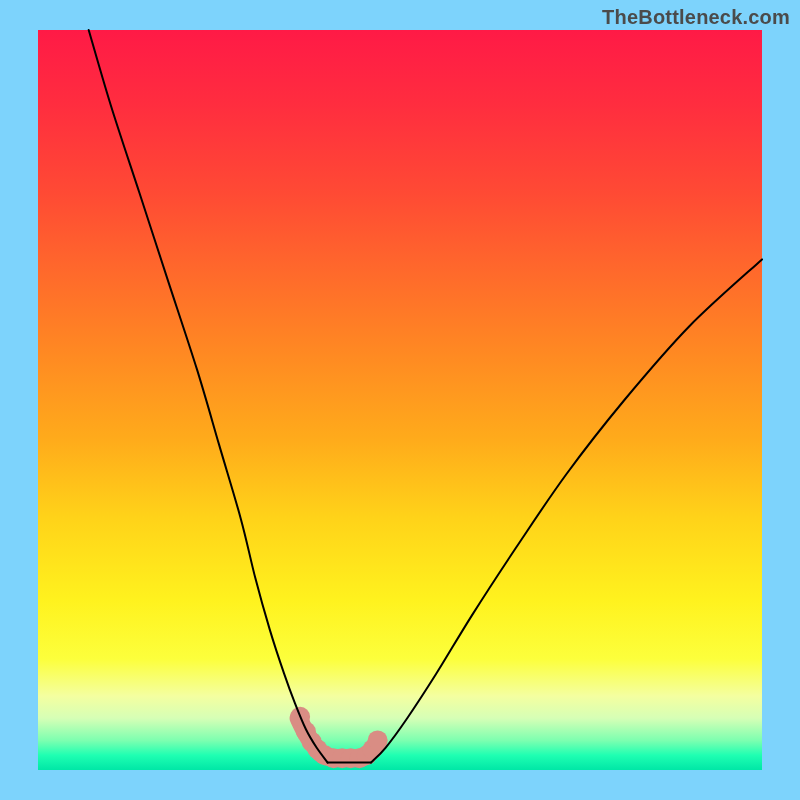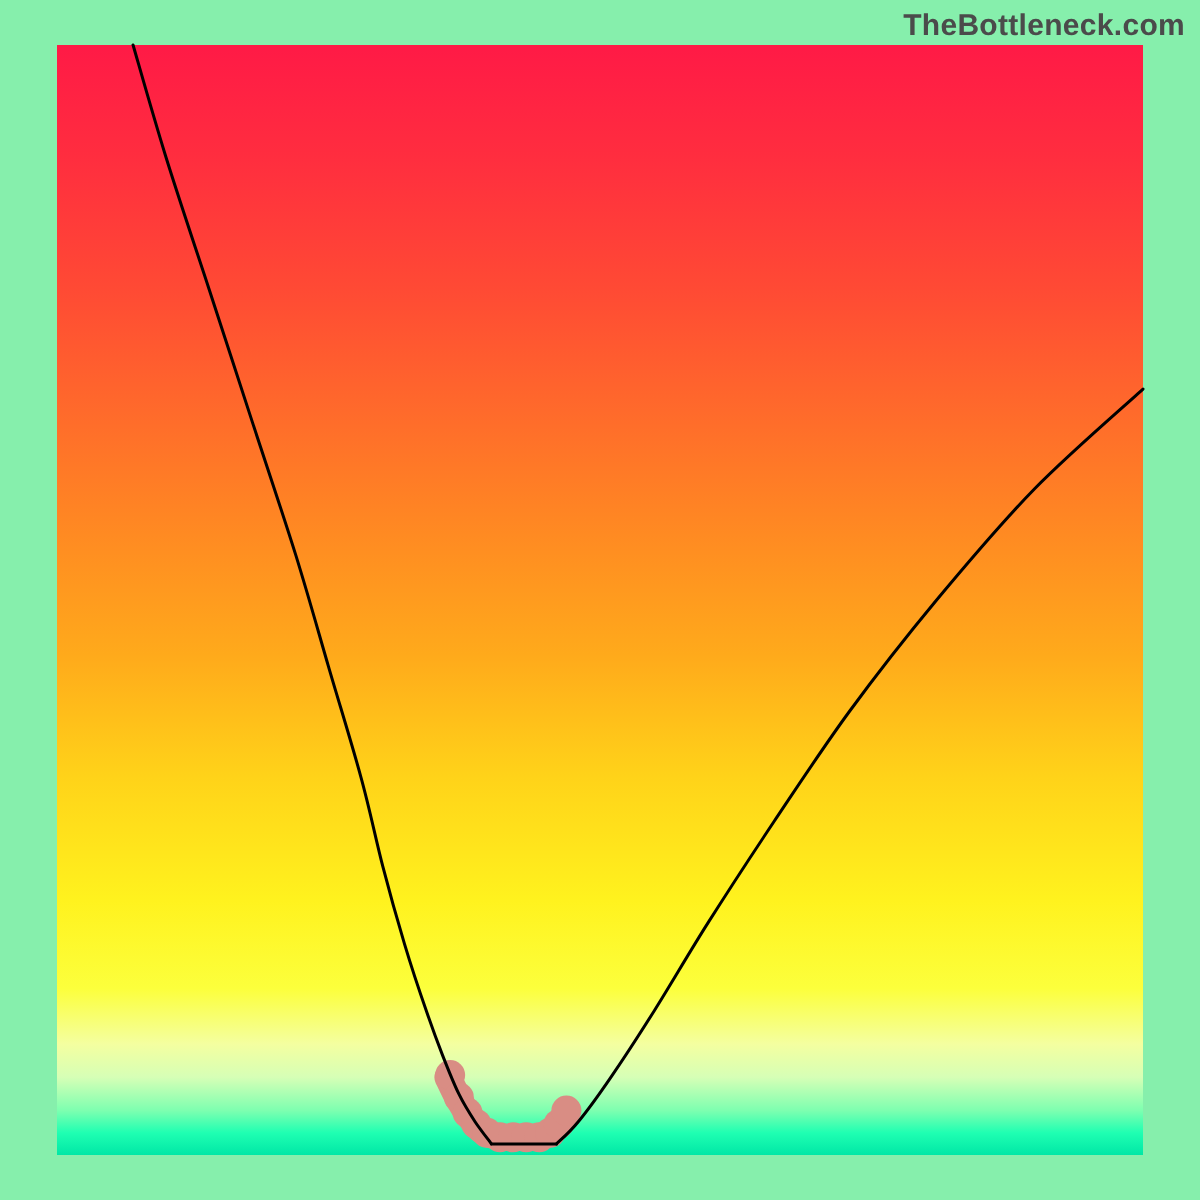--- a/index.html
+++ b/index.html
@@ -10,21 +10,21 @@
     background: #000;
     overflow: hidden;
     font-family: Arial, Helvetica, sans-serif;
   }
   .frame {
     position: absolute;
     left: 0;
     top: 0;
     width: 800px;
     height: 800px;
-    background: #86efac;
+    background: #7dd3fc;
   }
   .plot {
     position: absolute;
     left: 38px;
     top: 30px;
     width: 724px;
     height: 740px;
     
     background: linear-gradient(
       to bottom,

